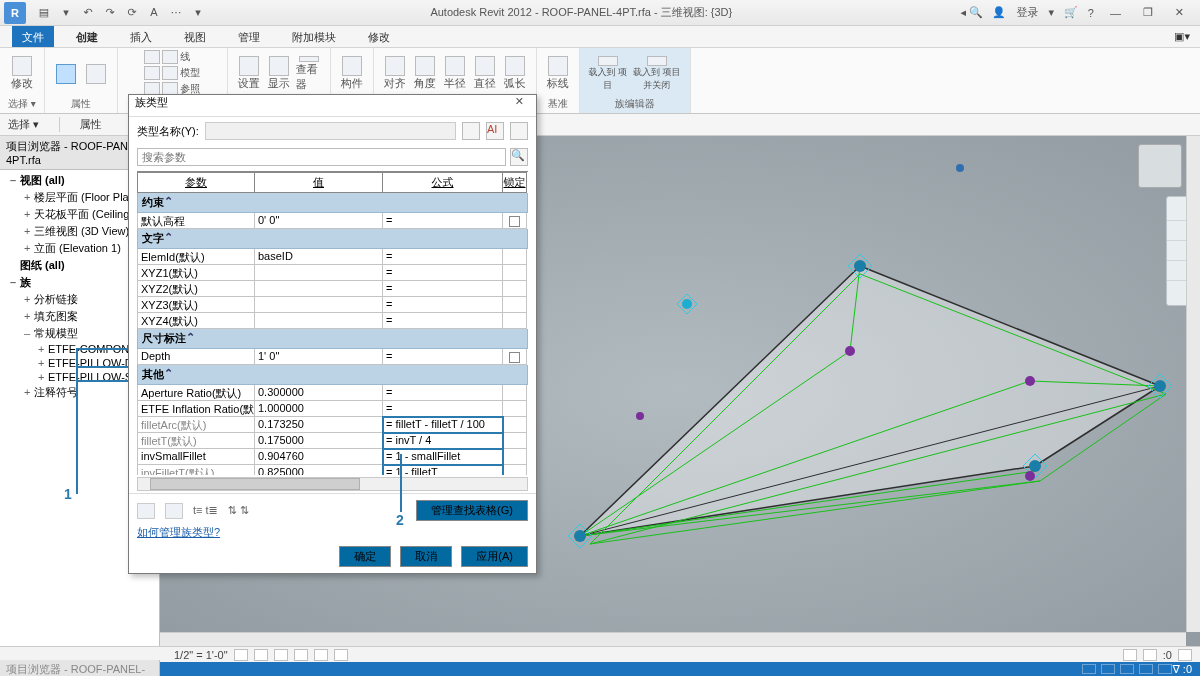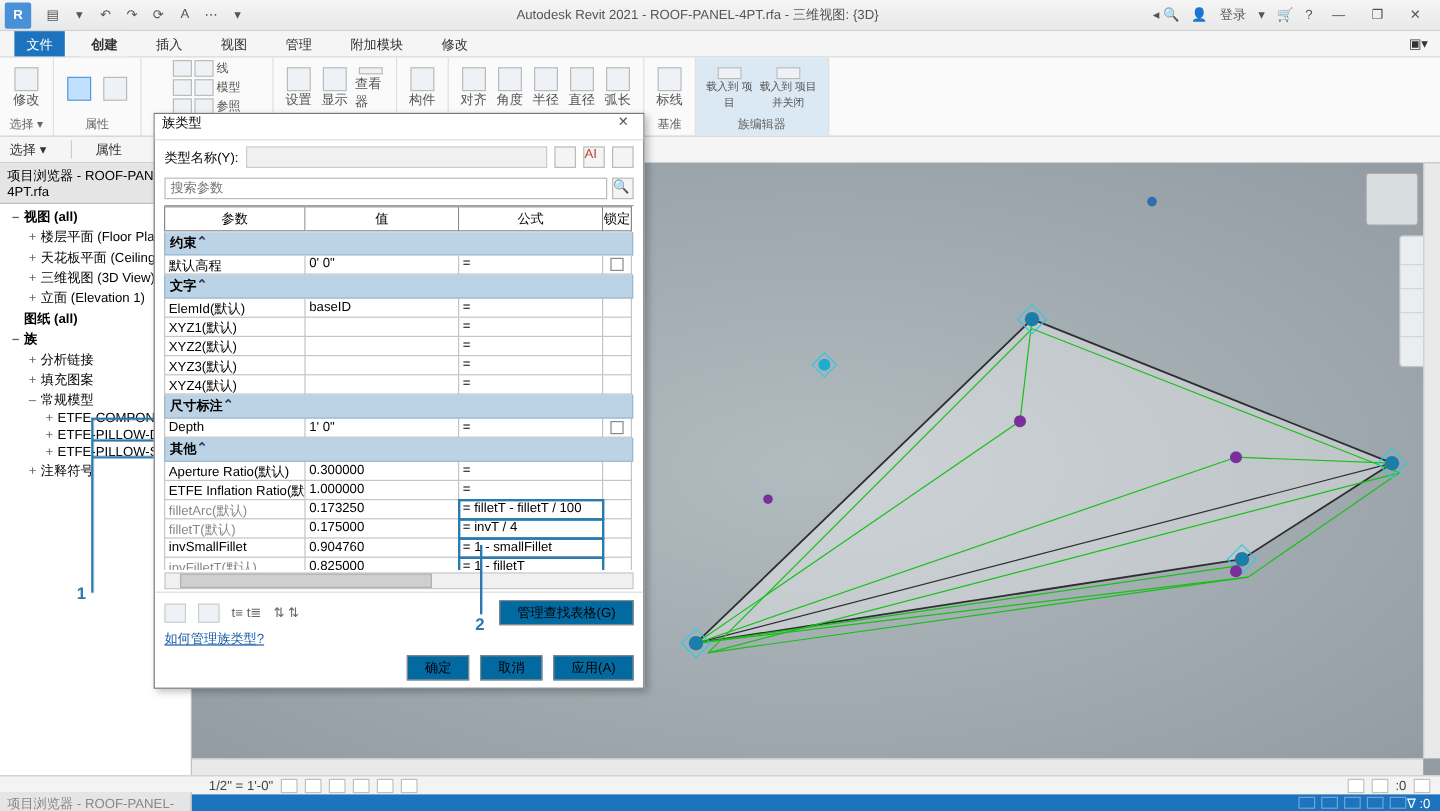--- a/index.html
+++ b/index.html
@@ -65,21 +65,21 @@
 .dlg-title { height:22px; background:#fff; display:flex; align-items:flex-start; padding:0 6px; border-bottom:1px solid #ddd;}
 .dlg-title .t { flex:1;}
 .dlg-title .x { padding:0 6px; color:#555;}
 .dlg-row { display:flex; align-items:center; padding:5px 8px; gap:6px;}
 .dlg-row input.long { flex:1; height:18px; background:#f0f0f0; border:1px solid #ccc; padding:0 4px;}
 .dlg-ic { width:18px; height:18px; border:1px solid #bbb; background:#f4f4f4;}
 .searchrow { display:flex; padding:3px 8px; gap:4px;}
 .searchrow input { flex:1; height:18px; border:1px solid #bbb; padding:0 4px;}
 .grid-wrap { flex:1; margin:2px 8px; overflow-y:auto; overflow-x:auto; border-top:1px solid #888;}
 .grid-head { display:flex; background:#fff; position:sticky; top:0;}
-.grid-head div { border:1px solid #888; border-left:none; text-align:center; padding:2px 0; background:#fff;}
+.grid-head div { border:1px solid #888; border-left:none; text-align:center; padding:2px 0; background:#fff;text-decoration:underline;}
 .grid-head div:first-child{border-left:1px solid #888;}
 .gh-p{width:118px;} .gh-v{width:128px;} .gh-f{width:120px;} .gh-l{width:24px;}
 .section { background:#bcd3e5; padding:2px 4px; font-weight:bold; border:1px solid #9cb8d0; border-top:none; display:flex; justify-content:flex-start;}
 .section .chev { color:#336; }
 .grow { display:flex; }
 .grow > div { border:1px solid #c4c4c4; border-top:none; padding:1px 3px; height:16px; overflow:hidden; white-space:nowrap;}
 .grow > div:not(:first-child){ border-left:none;}
 .gc-p{width:118px;} .gc-v{width:128px;} .gc-f{width:120px;} .gc-l{width:24px; text-align:center;}
 .grow.dim .gc-p { color:#888;}
 .chk { display:inline-block; width:11px; height:11px; border:1px solid #888; background:#fff; vertical-align:middle;}
@@ -118,21 +118,21 @@
   <div class="qat">
     <span>▤</span>
     <span>▾</span>
     <span>↶</span>
     <span>↷</span>
     <span>⟳</span>
     <span>A</span>
     <span>⋯</span>
     <span>▾</span>
   </div>
-  <div class="title">Autodesk Revit 2021 - ROOF-PANEL-4PT.rfa - 三维视图: {3D}</div>
+  <div class="title">Autodesk Revit 2012 - ROOF-PANEL-4PT.rfa - 三维视图: {3D}</div>
   <div class="right">
     <span>◂ 🔍</span>
     <span>👤</span>
     <span>登录</span>
     <span>▾</span>
     <span>🛒</span>
     <span>?</span>
     <span class="winbtn">—</span>
     <span class="winbtn">❐</span>
     <span class="winbtn">✕</span>

